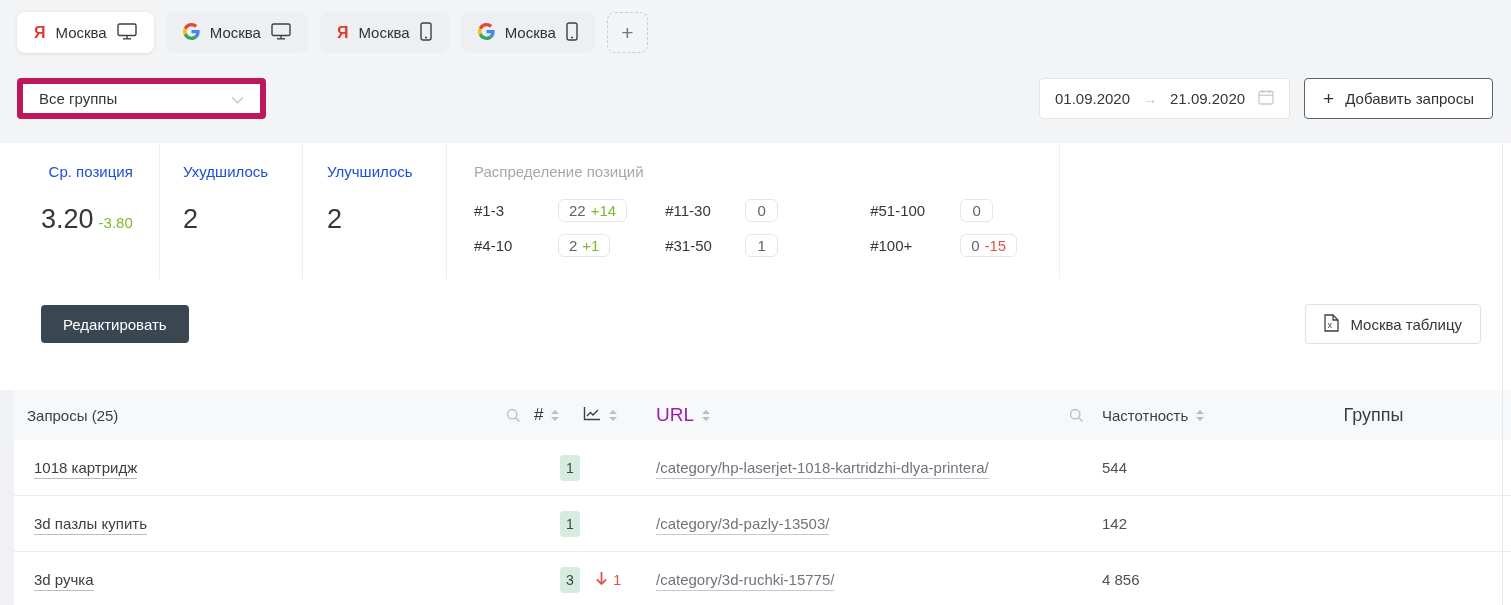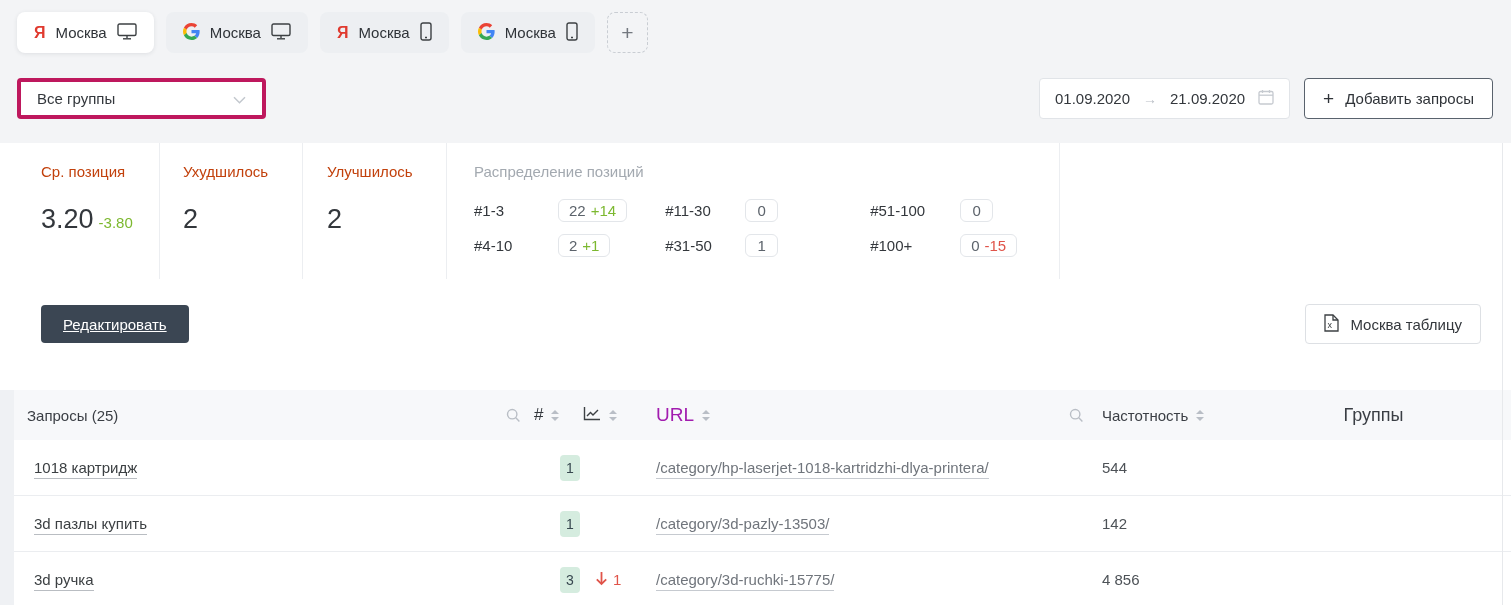--- a/index.html
+++ b/index.html
@@ -12,53 +12,53 @@
   .topband { position:absolute; top:0; left:0; width:1511px; height:143px; background:#f3f4f6; }
   .tabs-row { position:absolute; top:12px; left:17px; display:flex; gap:12px; align-items:center; }
   .tab { height:41px; display:flex; align-items:center; gap:10px; padding:0 17px;
          border-radius:8px; background:#edeff2; font-size:15px; color:#2f3338; cursor:pointer; }
   .tab.active { background:#fff; box-shadow:0 1px 4px rgba(40,50,60,.10); }
   .yletter { color:#e03a2f; font-weight:bold; font-size:16px; line-height:1; }
   .tab-add { width:41px; height:41px; border:1px dashed #c9cdd3; border-radius:8px;
              display:flex; align-items:center; justify-content:center; color:#73787f; font-size:21px; cursor:pointer; }
   
   .select { position:absolute; top:78px; left:17px; width:249px; height:41px; background:#fff;
-            border:4px solid #be185d; border-radius:4px; display:flex; align-items:center;
+            border:6px solid #be185d; border-radius:4px; display:flex; align-items:center;
             justify-content:space-between; padding:0 16px; font-size:15px; color:#33373c; cursor:pointer; }
   .right-controls { position:absolute; top:78px; right:18px; display:flex; gap:14px; align-items:center;padding-left:23px; }
   .daterange { height:41px; background:#fff; border:1px solid #e1e4e8; border-radius:4px;
                display:flex; align-items:center; gap:13px; padding:0 15px; font-size:15px; color:#33373c; cursor:pointer; }
   .arrow-right { color:#b9bec6; font-size:14px; }
   .add-queries { height:41px; border:1px solid #59626d; border-radius:4px; background:#fff;
                  display:flex; align-items:center; gap:11px; padding:0 18px; font-size:15px;
                  color:#2f3338; cursor:pointer; font-family:inherit; }
   .plus-sign { font-size:19px; line-height:1; color:#2f3338; }
   
   .stats-card { position:absolute; top:143px; left:0; width:1511px; height:136px; background:#fff; }
   .vdiv { position:absolute; top:0; width:1px; height:136px; background:#eceef1; }
   .stat { position:absolute; top:20px; }
-  .stat-label { font-size:15px; color:#c2410c; }
+  .stat-label { font-size:15px; color:#1d4ed8;text-align:right; }
   .stat-value { margin-top:24px; font-size:27px; color:#33373c; }
   .stat-delta { font-size:15px; color:#7cb82f; margin-left:5px;text-align:center; }
   .dist { position:absolute; left:474px; top:20px; }
   .dist-title { font-size:15px; color:#a3a9b0; }
   .dist-grid { display:flex; margin-top:17px; }
   .dist-col { display:flex; flex-direction:column; gap:9px; }
   .dist-item { display:flex; align-items:center; height:26px; }
   .range { font-size:15px; color:#33373c; }
   .c1 .range { width:84px; } .c2 .range { width:80px; } .c3 .range { width:90px; }
   .dist-col.c2 { margin-left:38px; } .dist-col.c3 { margin-left:92px; }
   .pbadge { border:1px solid #e3e6ea; border-radius:6px; padding:2px 10px; font-size:15px;
             color:#5c636b; display:inline-flex; gap:5px; min-width:33px; justify-content:center; }
   .d-green { color:#7cb82f; } .d-red { color:#e0544a; }
   .pbadge .d-green:empty, .pbadge .d-red:empty { display:none; }
   
   .edit-btn { position:absolute; top:305px; left:41px; height:38px; padding:0 22px; background:#3b4653;
               color:#fff; border:none; border-radius:4px; font-size:15px; display:flex; align-items:center;
-              cursor:pointer; font-family:inherit;text-decoration:underline; }
+              cursor:pointer; font-family:inherit; }
   .download-btn { position:absolute; top:304px; right:30px; height:40px; padding:0 18px; background:#fff;
                   border:1px solid #dde0e4; border-radius:4px; display:flex; align-items:center; gap:11px;
                   font-size:15px; color:#33373c; cursor:pointer; font-family:inherit; }
   
   .table { position:absolute; top:390px; left:0; width:1511px; }
   .gutter { position:absolute; left:0; top:0; width:14px; height:215px; background:#eff1f4; }
   .tgrid { display:grid; grid-template-columns:482px 34px 50px 64px 412px 40px 140px 1fr; align-items:center; }
   .thead { position:absolute; left:14px; top:0; width:1497px; height:50px; background:#f7f8fa; }
   .th-q { padding-left:13px; font-size:15px; color:#3a3e44; }
   .th-flex { display:flex; align-items:center; gap:8px; }

